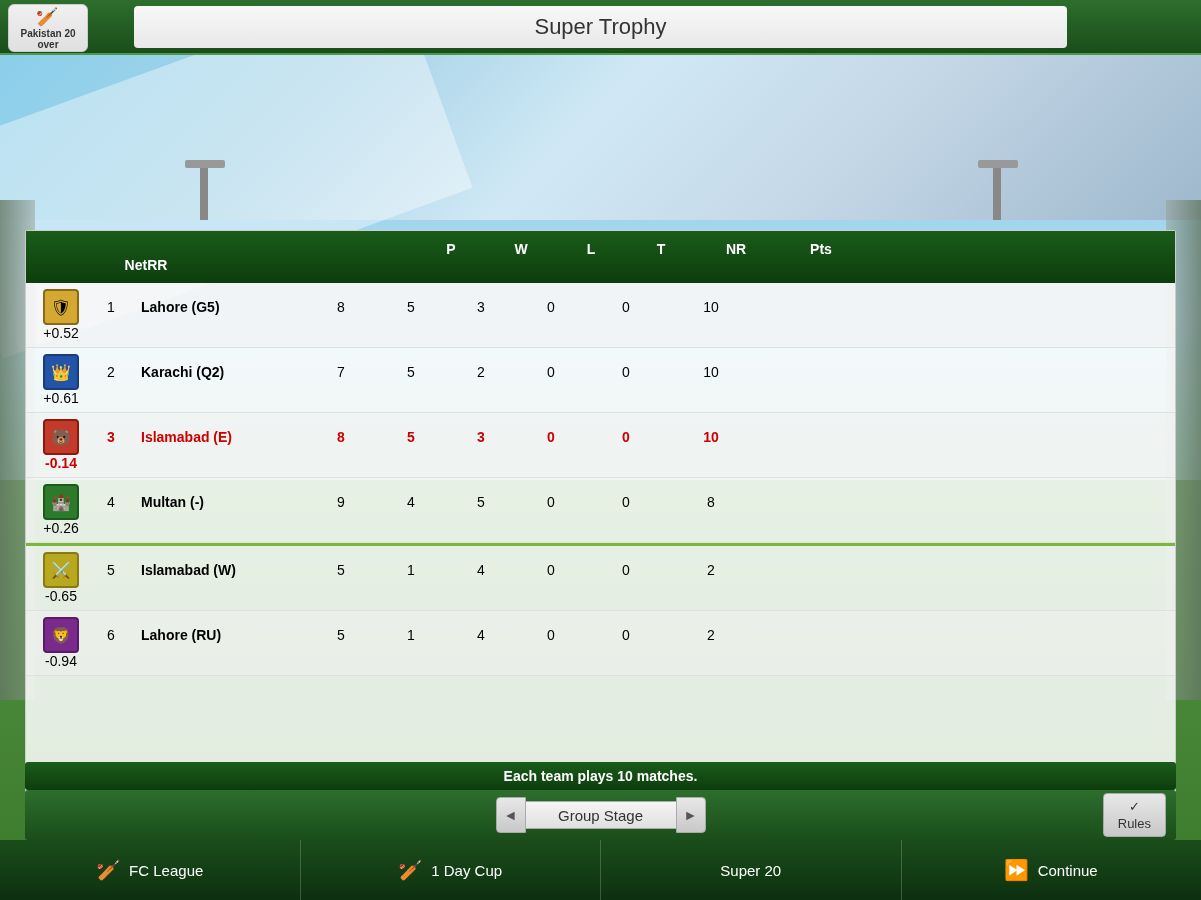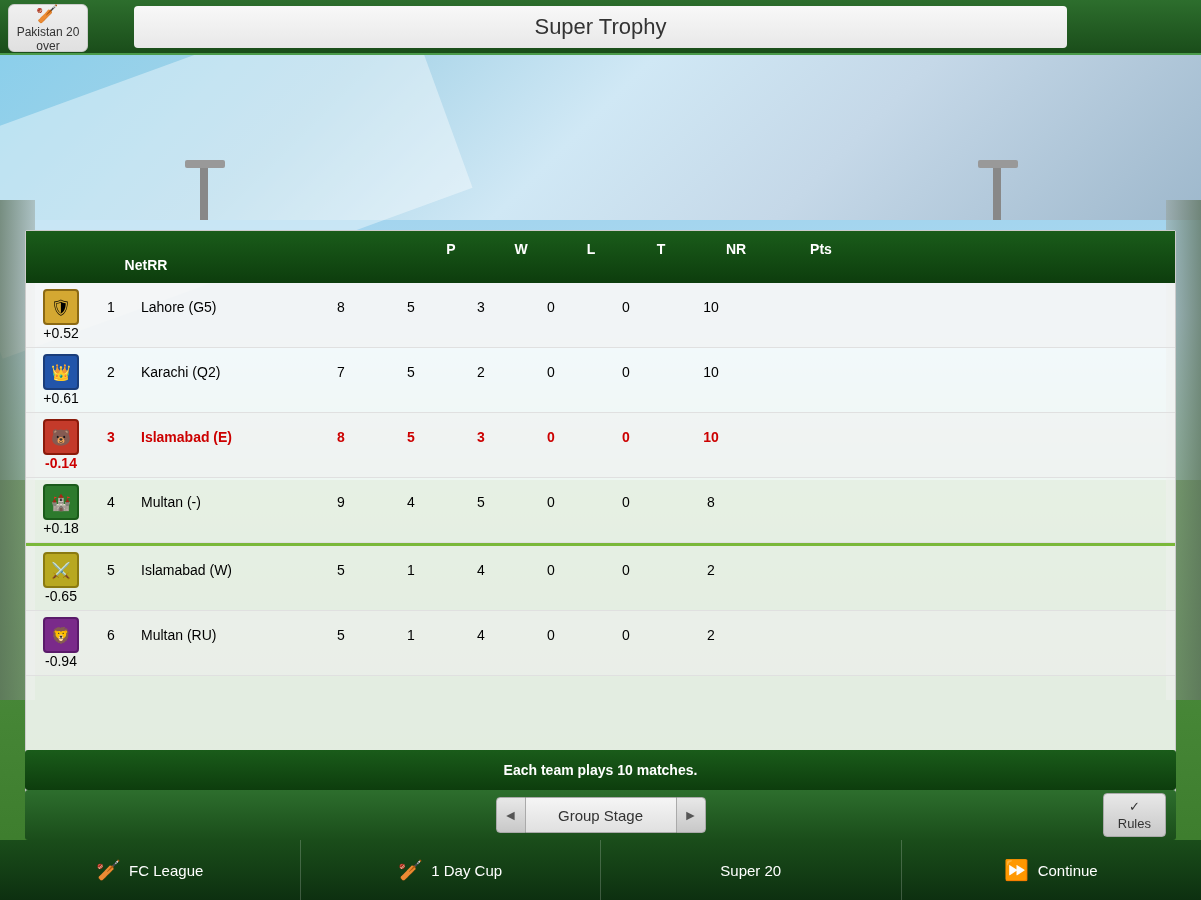--- a/index.html
+++ b/index.html
@@ -160,20 +160,21 @@
     }
 
     .table-row-data .num {
       text-align: center;
       font-size: 14px;
     }
 
     .table-row-data .team-name {
       font-size: 14px;
       padding-left: 5px;
+      font-weight: bold;
     }
 
     .table-row-data .val {
       text-align: center;
       font-size: 14px;
     }
 
     .team-badge {
       width: 36px;
       height: 36px;
@@ -260,21 +261,21 @@
     }
 
     .stage-arrow.left { border-radius: 4px 0 0 4px; }
     .stage-arrow.right { border-radius: 0 4px 4px 0; }
 
     .stage-label {
       background: linear-gradient(180deg, #f5f5f5, #e0e0e0);
       border-top: 1px solid #aaa;
       border-bottom: 1px solid #aaa;
       padding: 0 28px;
-      height: 36px;
+      height: 28px;
       display: flex;
       align-items: center;
       font-size: 15px;
       color: #333;
       min-width: 150px;
       justify-content: center;
     }
 
     .rules-btn {
       position: absolute;
@@ -291,21 +292,21 @@
       align-items: center;
       gap: 2px;
     }
 
     
     .info-bar {
       position: absolute;
       bottom: 110px;
       left: 25px;
       right: 25px;
-      height: 40px;
+      height: 28px;
       background: linear-gradient(180deg, #1a5c1a, #0d3d0d);
       z-index: 6;
       display: flex;
       align-items: center;
       justify-content: center;
       border-radius: 3px;
     }
 
     .info-text {
       color: white;
@@ -343,21 +344,21 @@
 <div class="stripe"></div>
 <div class="grass"></div>
 <div class="stands-left"></div>
 <div class="stands-right"></div>
 <div class="floodlight left"></div>
 <div class="floodlight right"></div>
 
 <div class="header-bar">
   <div class="header-logo">
     <span class="cricket-ball">🏏</span>
-    <span style="font-size:12px;">Pakistan 20 over</span>
+    <span style="font-size:10px;font-weight:bold;">Pakistan 20 over</span>
   </div>
   <div class="header-title">Super Trophy</div>
 </div>
 
 <div class="table-container">
 
   <div class="table-header">
     <span style="grid-column:1/4; text-align:left;"></span>
     <span>P</span>
     <span>W</span>
@@ -410,42 +411,42 @@
   <div class="table-row-data">
     <div class="team-badge" style="background:#2d7a2d; border:2px solid #1a5a1a; border-radius:4px; font-size:16px;">🏰</div>
     <div class="num">4</div>
     <div class="team-name">Multan (-)</div>
     <div class="val">9</div>
     <div class="val">4</div>
     <div class="val">5</div>
     <div class="val">0</div>
     <div class="val">0</div>
     <div class="val">8</div>
-    <div class="val">+0.18</div>
+    <div class="val">+0.26</div>
   </div>
 
   <div class="separator-row"></div>
 
   <div class="table-row-data">
     <div class="team-badge" style="background:#b8a820; border:2px solid #8a7a10; border-radius:4px; font-size:16px;">⚔️</div>
     <div class="num">5</div>
     <div class="team-name">Islamabad (W)</div>
     <div class="val">5</div>
     <div class="val">1</div>
     <div class="val">4</div>
     <div class="val">0</div>
     <div class="val">0</div>
     <div class="val">2</div>
     <div class="val">-0.65</div>
   </div>
 
   <div class="table-row-data">
     <div class="team-badge" style="background:#7a2a8a; border:2px solid #5a1a6a; border-radius:4px; font-size:16px;">🦁</div>
     <div class="num">6</div>
-    <div class="team-name">Multan (RU)</div>
+    <div class="team-name">Lahore (RU)</div>
     <div class="val">5</div>
     <div class="val">1</div>
     <div class="val">4</div>
     <div class="val">0</div>
     <div class="val">0</div>
     <div class="val">2</div>
     <div class="val">-0.94</div>
   </div>
 
   <div style="height:130px; border-bottom:1px solid #e0e0e0;"></div>

